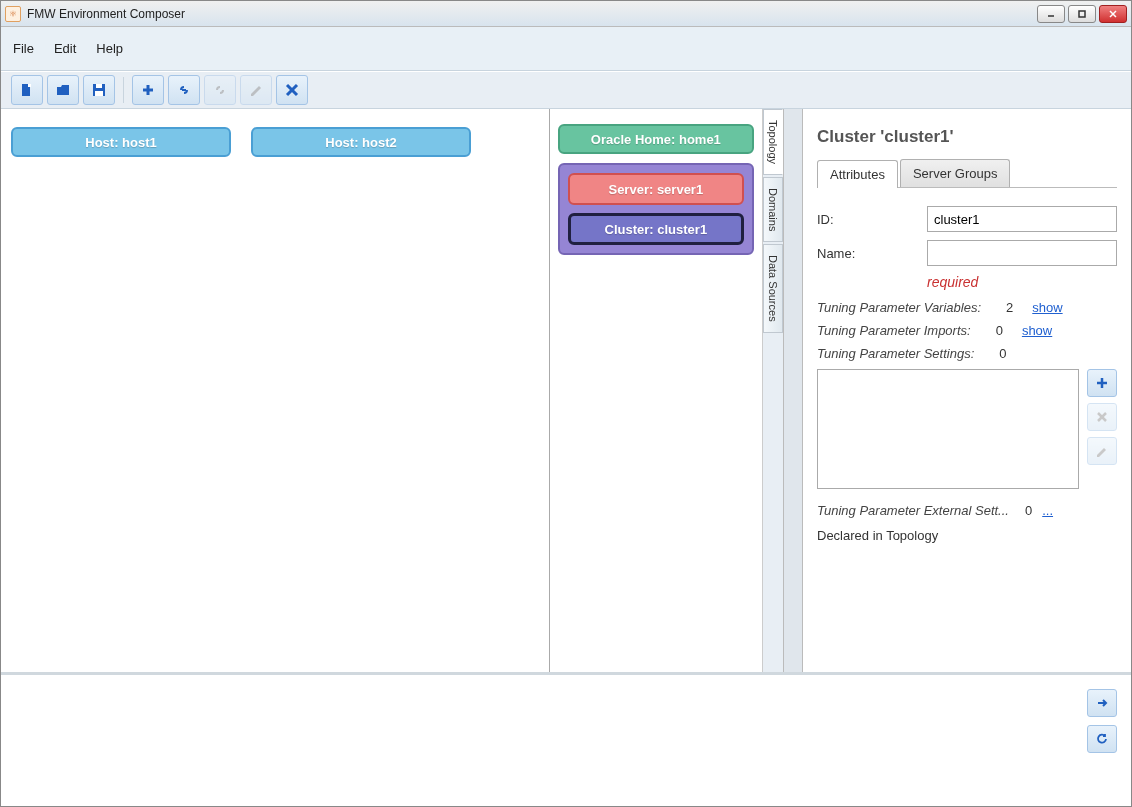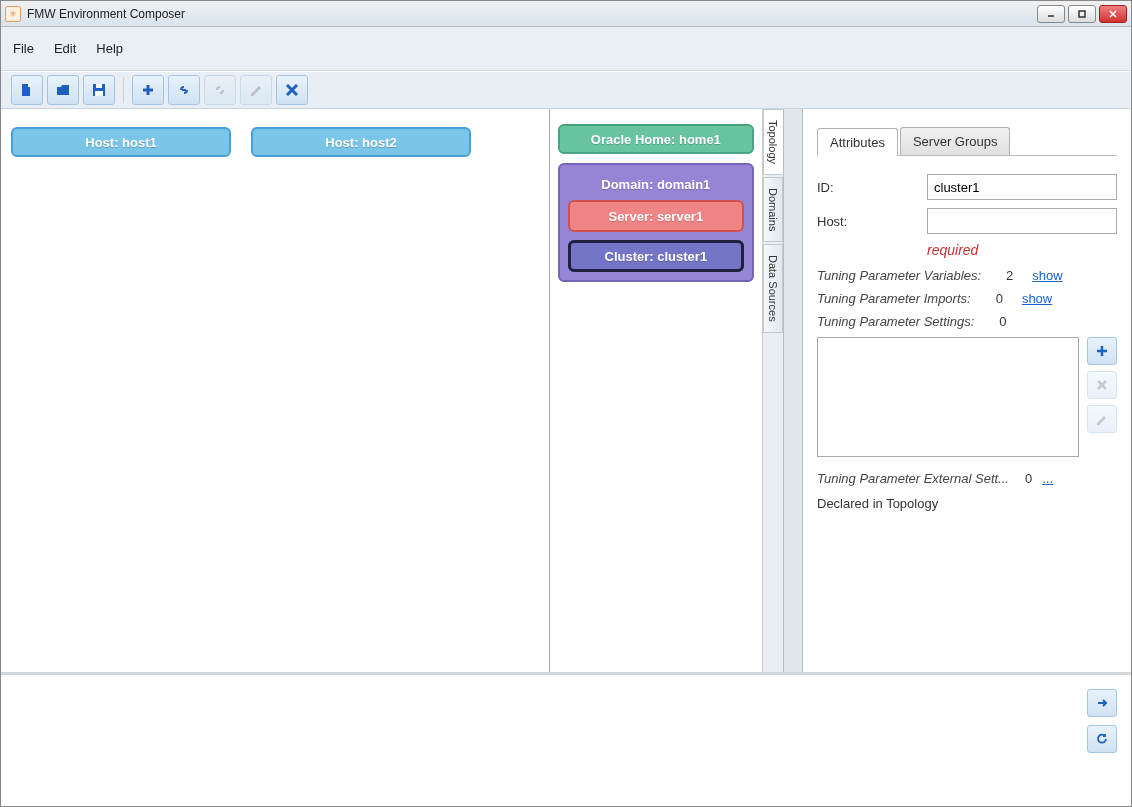--- a/index.html
+++ b/index.html
@@ -338,51 +338,51 @@
     <div class="host-box">
         <span>Host: host2</span>
       </div>
   </div>
 
   <div class="mid-pane">
     <div class="oracle-home">
         <span>Oracle Home: home1</span>
       </div>
     <div class="domain-box">
-      <div class="domain-title">Domain: domain1</div>
       <div class="server-box">
           <span>Server: server1</span>
         </div>
       <div class="cluster-box">
           <span>Cluster: cluster1</span>
         </div>
     </div>
   </div>
 
   <div class="vtabs">
     <div class="vtab active">Topology</div>
     <div class="vtab">Domains</div>
     <div class="vtab">Data Sources</div>
   </div>
 
   <div class="divider-v"></div>
 
   <div class="right-pane">
+    <div class="panel-title">Cluster 'cluster1'</div>
     <div class="tabs-row">
       <div class="htab active">Attributes</div>
       <div class="htab">Server Groups</div>
     </div>
 
     <div class="form-row">
       <span class="form-label">ID:</span>
       <input class="form-input" value="cluster1" style="">
     </div>
 
     <div class="form-row">
-      <span class="form-label">Host:</span>
+      <span class="form-label">Name:</span>
       <input class="form-input" value="" style="">
     </div>
     <div class="required-note">required</div>
 
     <div class="param-row">
       <span class="param-label">Tuning Parameter Variables:</span>
       <span class="param-count">2</span>
       <span class="link">show</span>
     </div>
     <div class="param-row">

